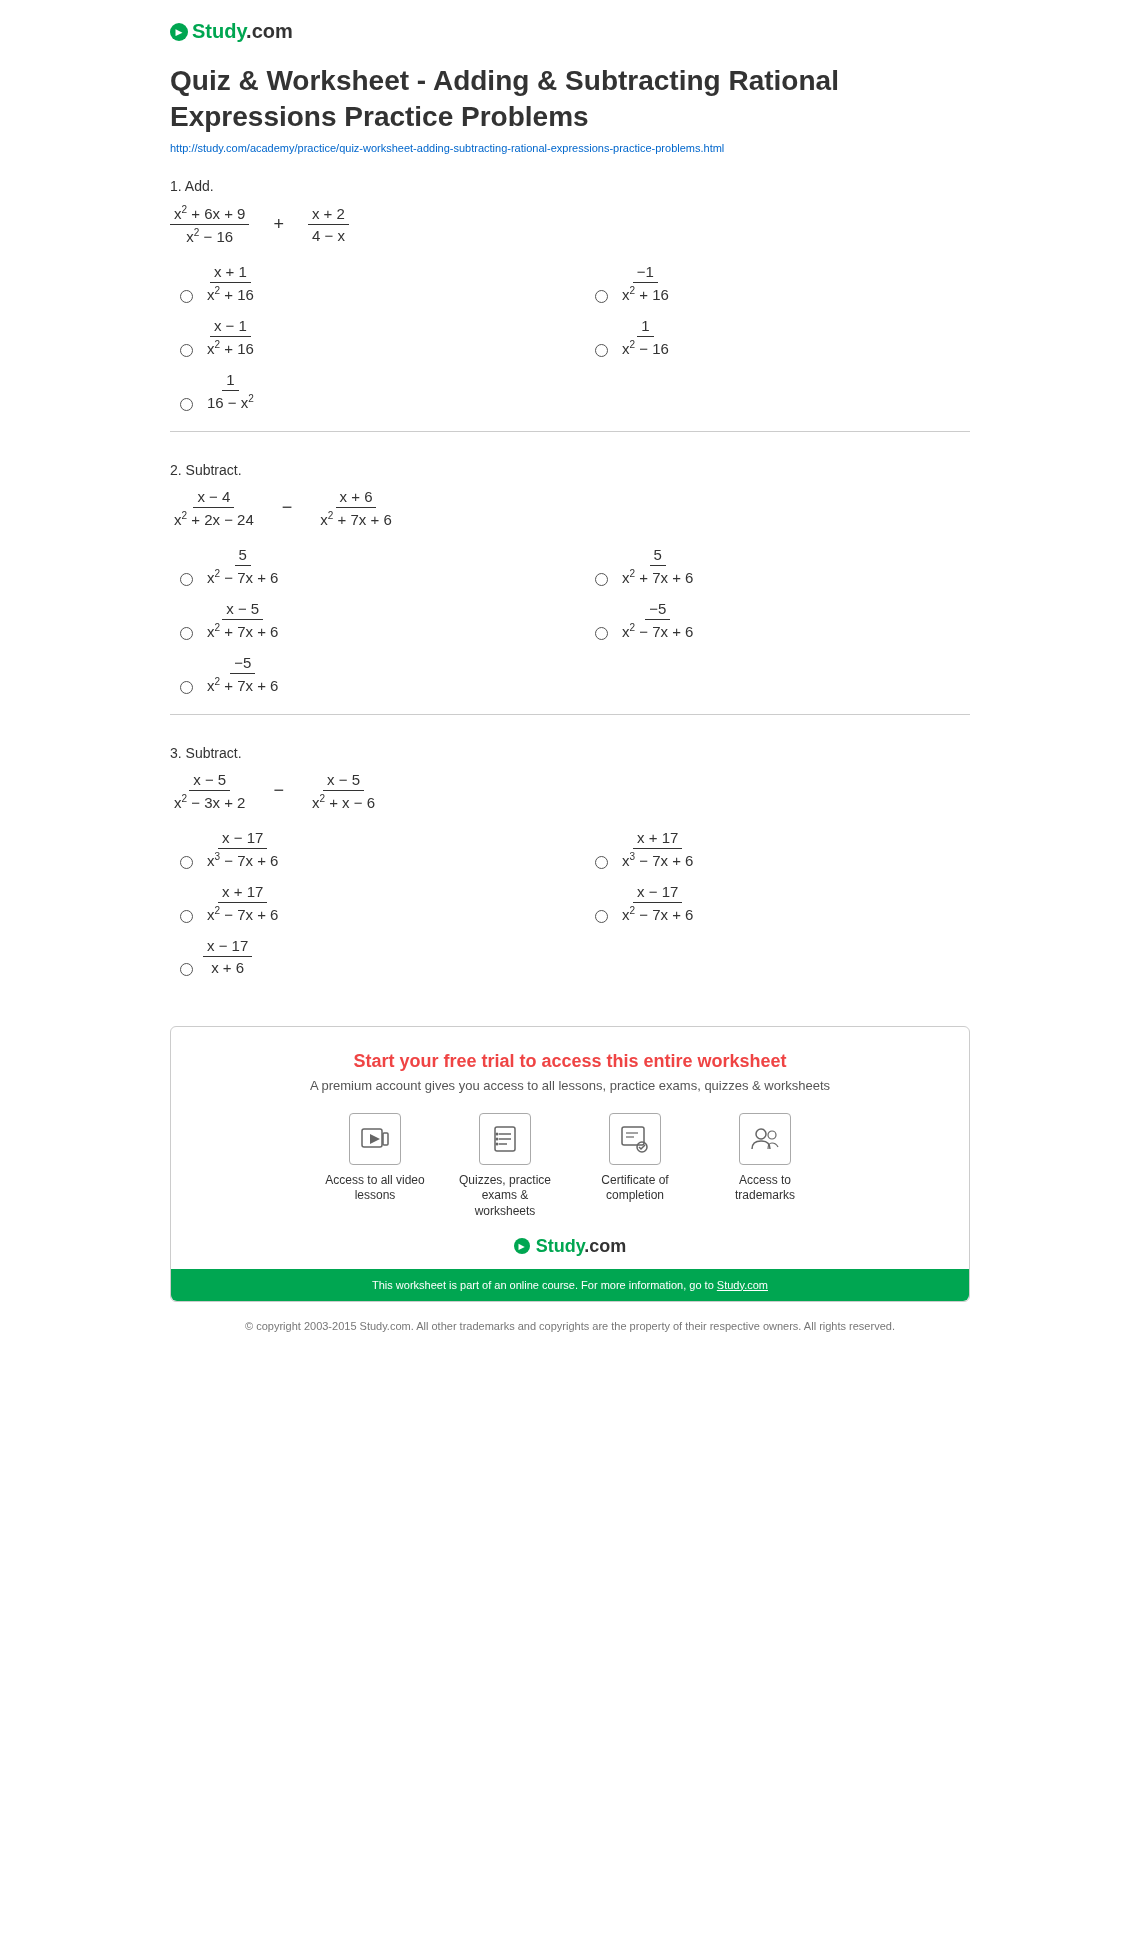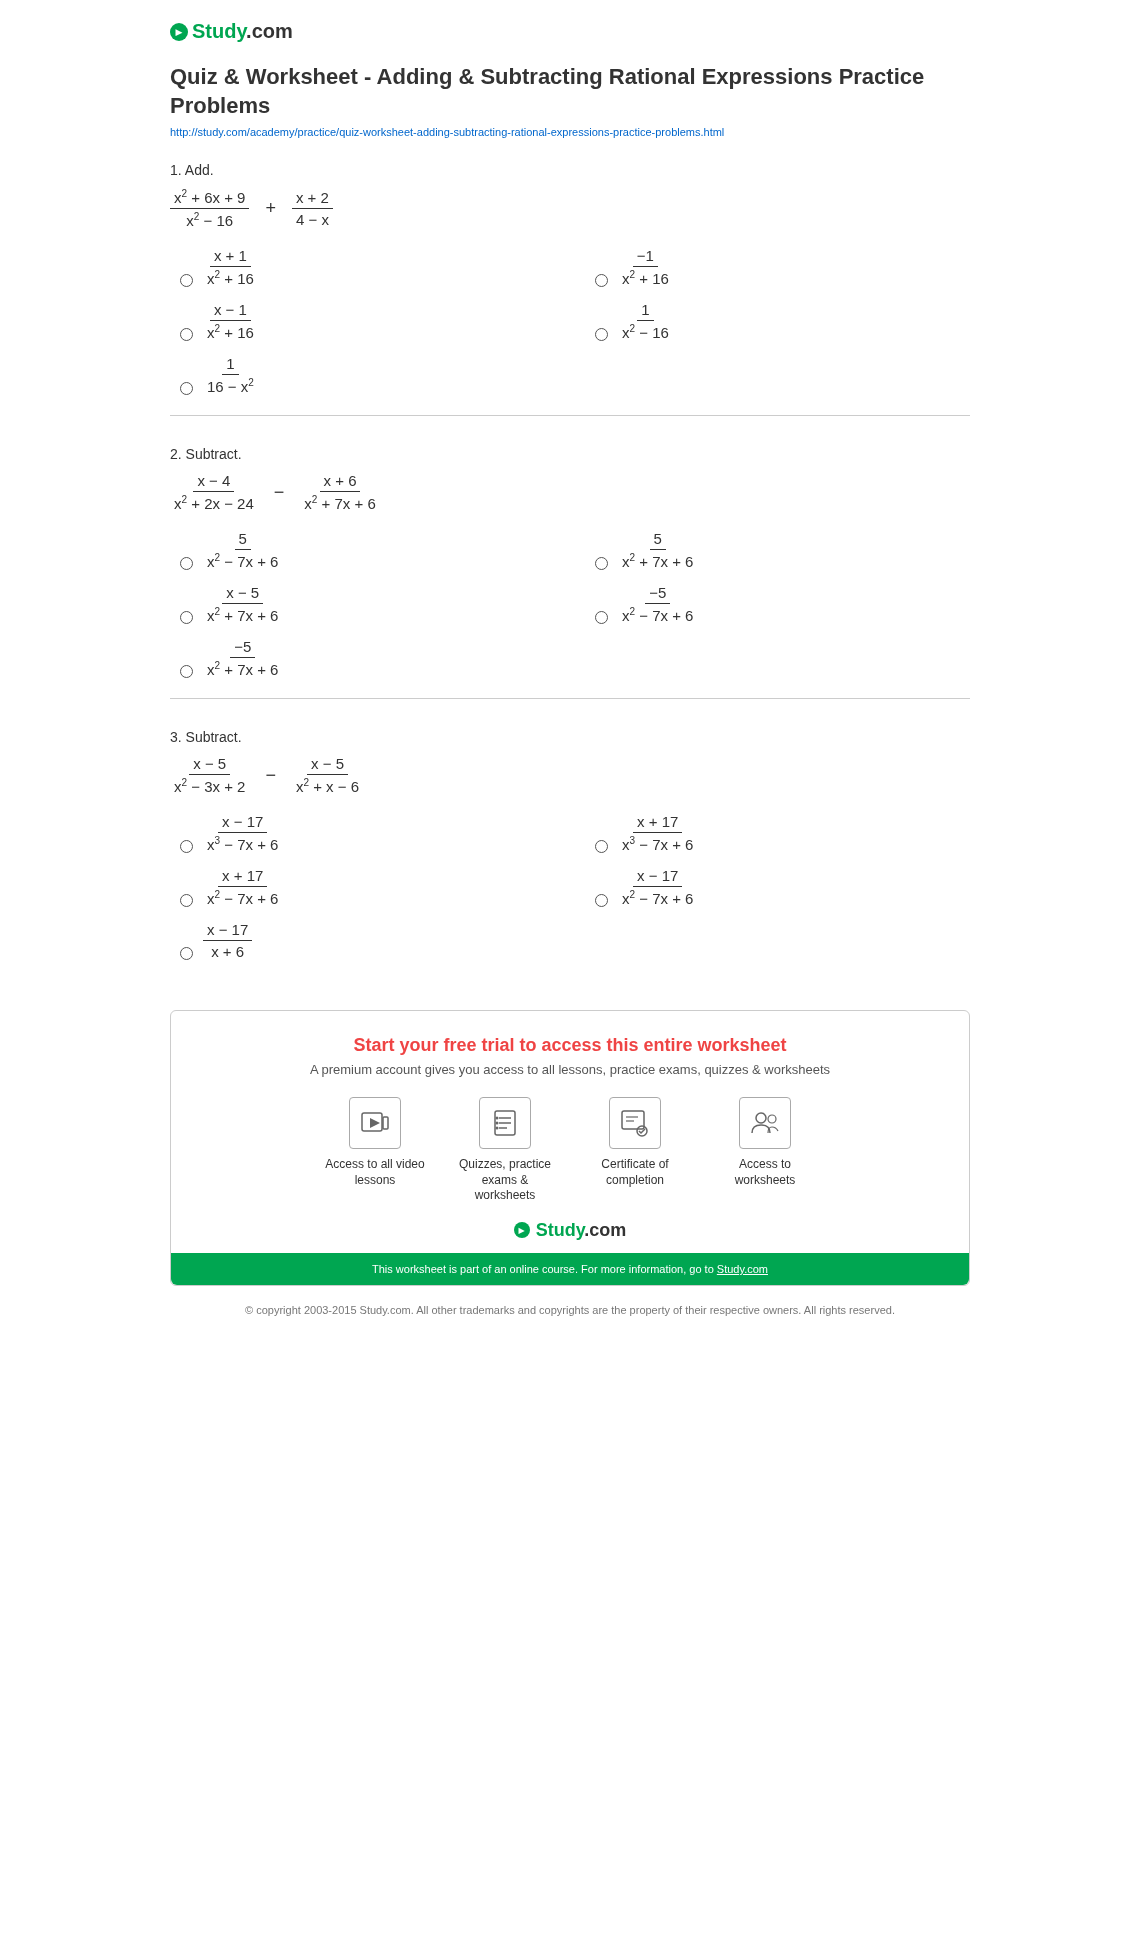--- a/index.html
+++ b/index.html
@@ -41,21 +41,21 @@
     }
     .logo-text {
       font-size: 20px;
       font-weight: bold;
       color: #333;
     }
     .logo-text span {
       color: #00a651;
     }
     .page-title {
-      font-size: 22px;
+      font-size: 28px;
       font-weight: bold;
       color: #333;
       margin-bottom: 6px;
       line-height: 1.3;
     }
     .page-url {
       font-size: 11px;
       color: #0066cc;
       margin-bottom: 24px;
       word-break: break-all;
@@ -68,21 +68,21 @@
     .question-label {
       font-size: 14px;
       color: #333;
       margin-bottom: 10px;
     }
     .math-expression {
       font-size: 16px;
       margin-bottom: 18px;
       display: flex;
       align-items: center;
-      gap: 10px;
+      gap: 18px;
     }
     .fraction {
       display: inline-flex;
       flex-direction: column;
       align-items: center;
       text-align: center;
     }
     .fraction .numerator {
       border-bottom: 1.5px solid #333;
       padding: 0 4px 2px 4px;
@@ -438,21 +438,21 @@
       </div>
       <div class="promo-icon-item">
         <div class="icon-box">
           <svg width="30" height="28" viewBox="0 0 30 28">
             <circle cx="11" cy="9" r="5" fill="none" stroke="#666" stroke-width="1.5"></circle>
             <path d="M2 24 Q2 16 11 16 Q20 16 20 24" fill="none" stroke="#666" stroke-width="1.5"></path>
             <circle cx="22" cy="10" r="4" fill="none" stroke="#666" stroke-width="1.2"></circle>
             <path d="M18 24 Q18 18 22 18 Q26 18 28 22" fill="none" stroke="#666" stroke-width="1.2"></path>
           </svg>
         </div>
-        <span class="icon-label">Access to worksheets</span>
+        <span class="icon-label">Access to trademarks</span>
       </div>
     </div>
     <div class="promo-logo">
       <span class="promo-logo-icon"></span>
       <span class="promo-logo-text">
         <span>Study</span><span style="color:#333">.com</span>
       </span>
     </div>
     <div class="promo-banner">
       <span>This worksheet is part of an online course. For more information, go to <a>Study.com</a></span>

